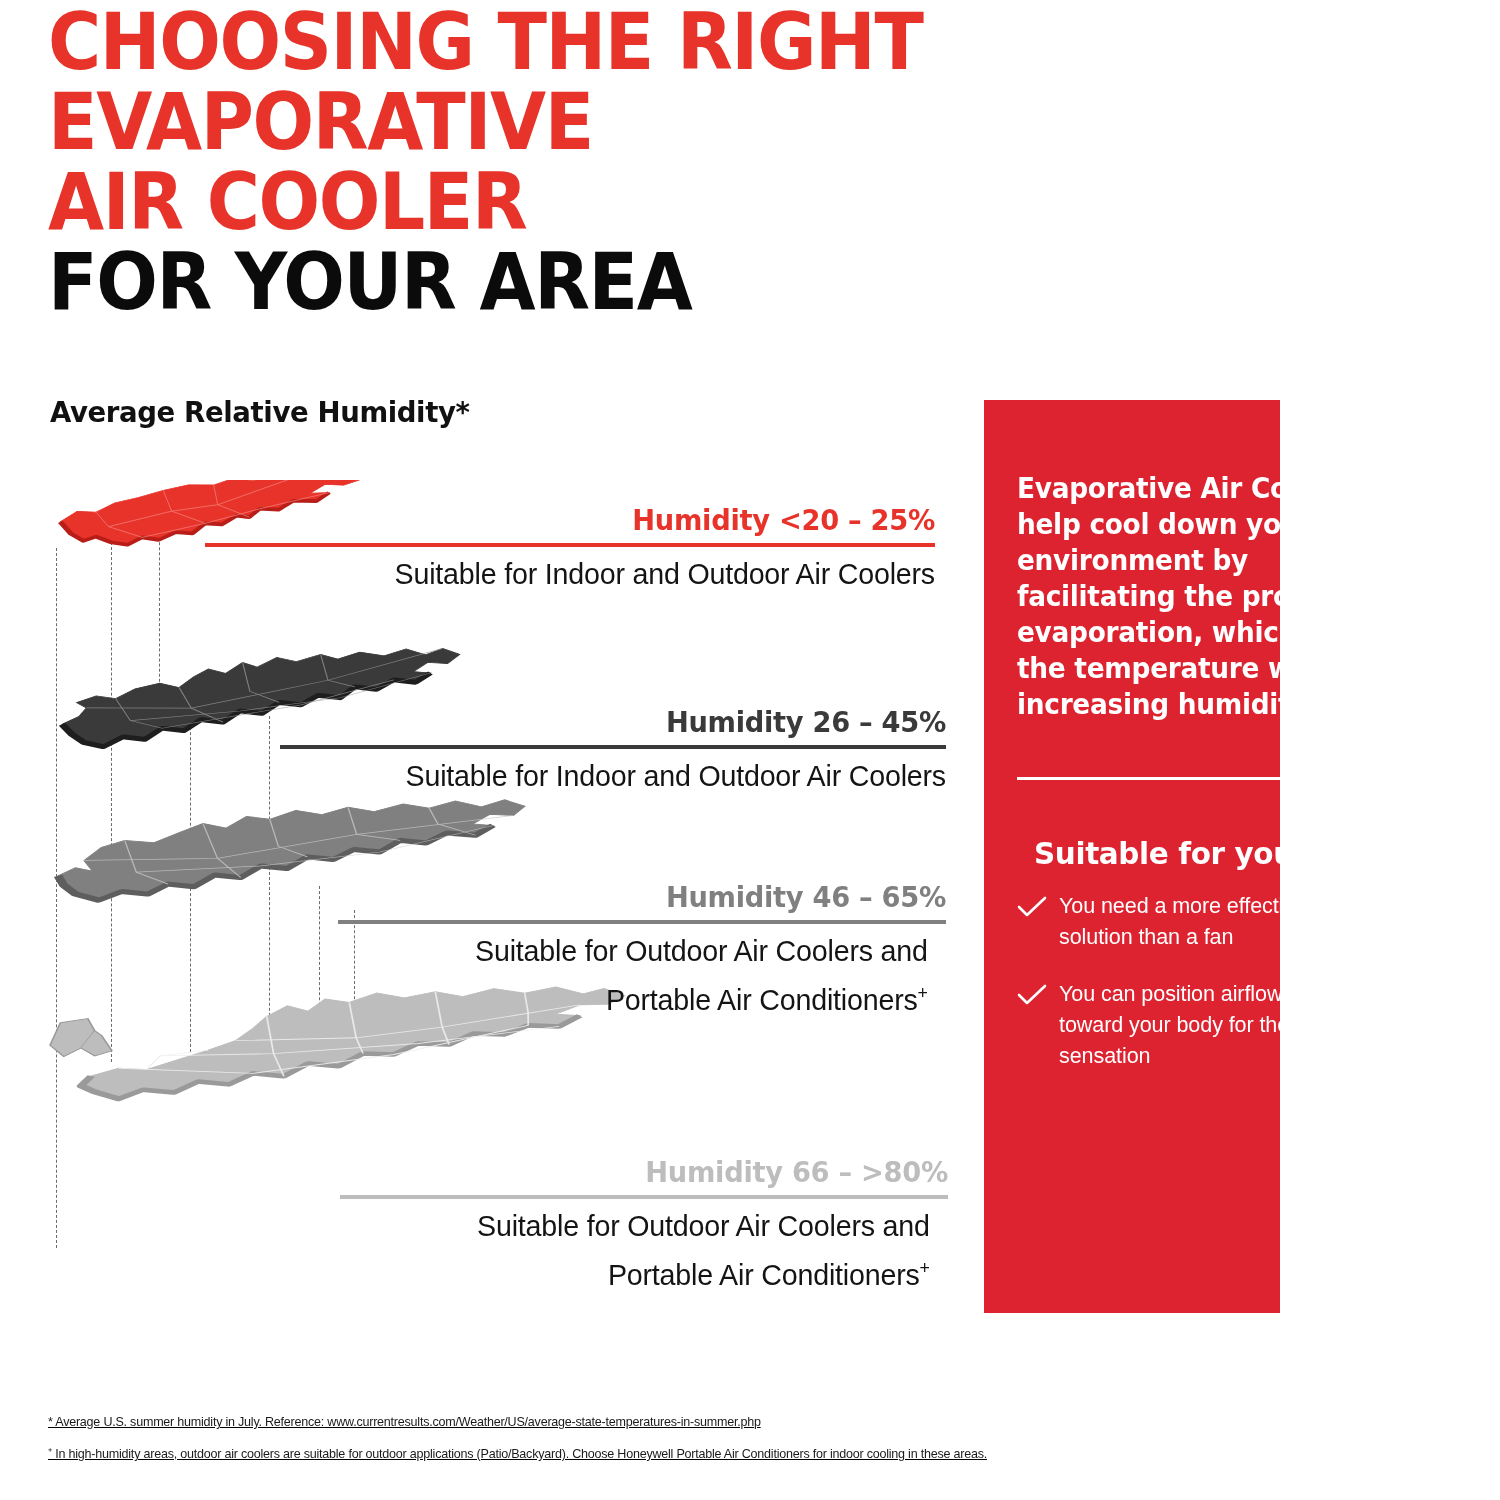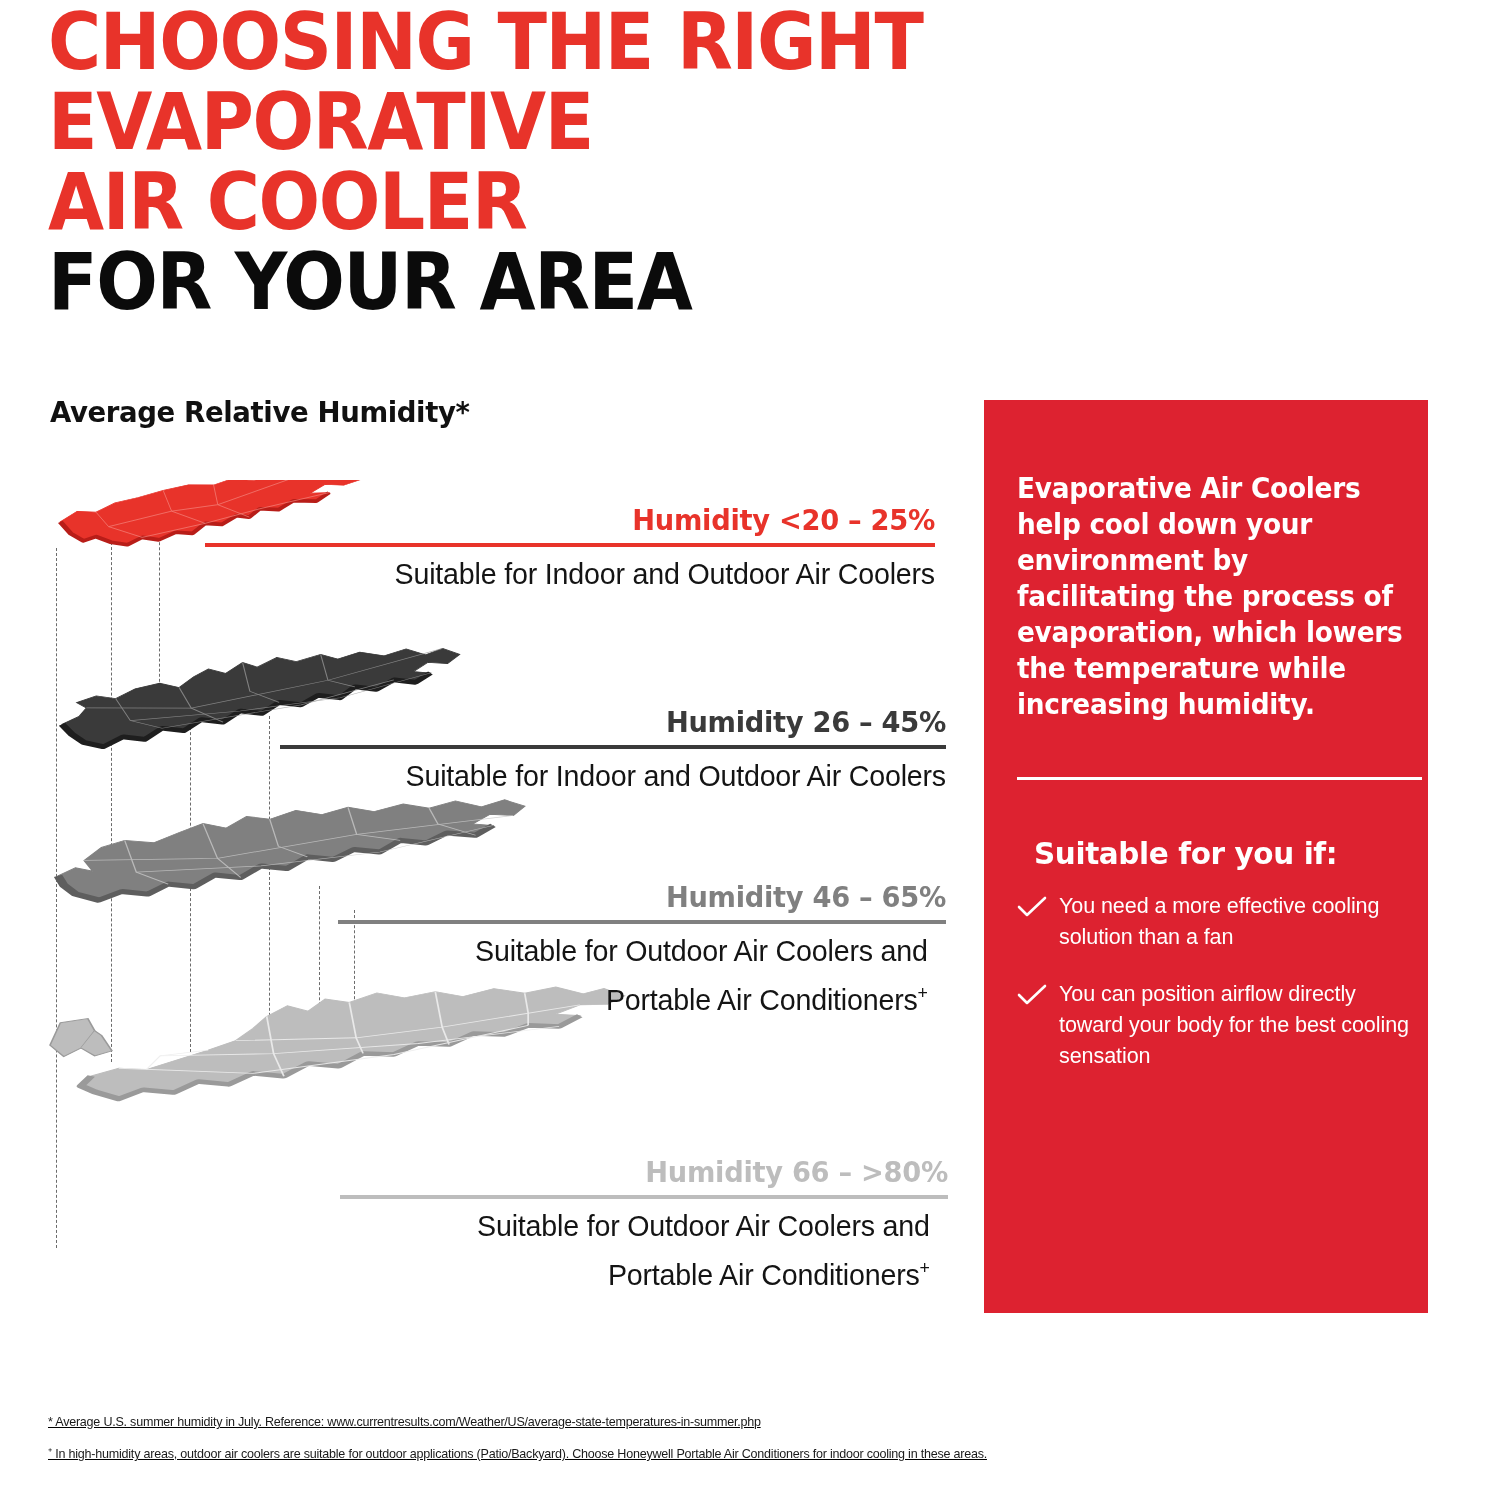--- a/index.html
+++ b/index.html
@@ -5,21 +5,21 @@
   html, body {
     margin: 0;
     padding: 0;
     background: #ffffff;
   }
   body {
     font-family: "Liberation Sans", sans-serif;
   }
   #page {
     position: relative;
-    width: 1428px;
+    width: 1280px;
     height: 1500px;
     background: #ffffff;
     overflow: hidden;
   }
 
   
   #title-block {
     position: absolute;
     left: 48px;
     top: 2px;

